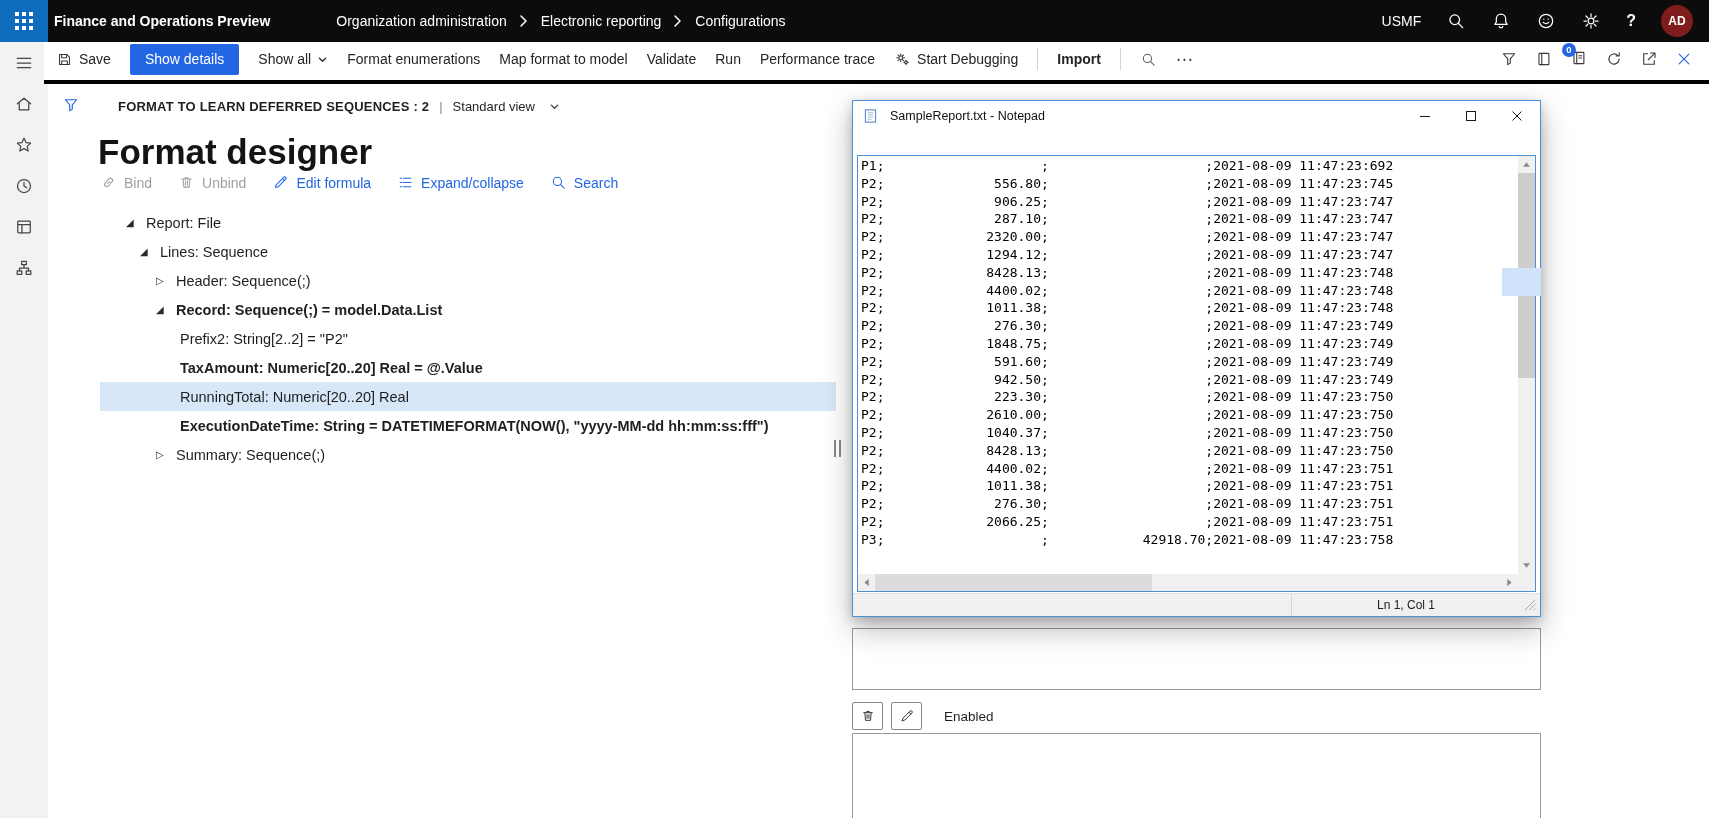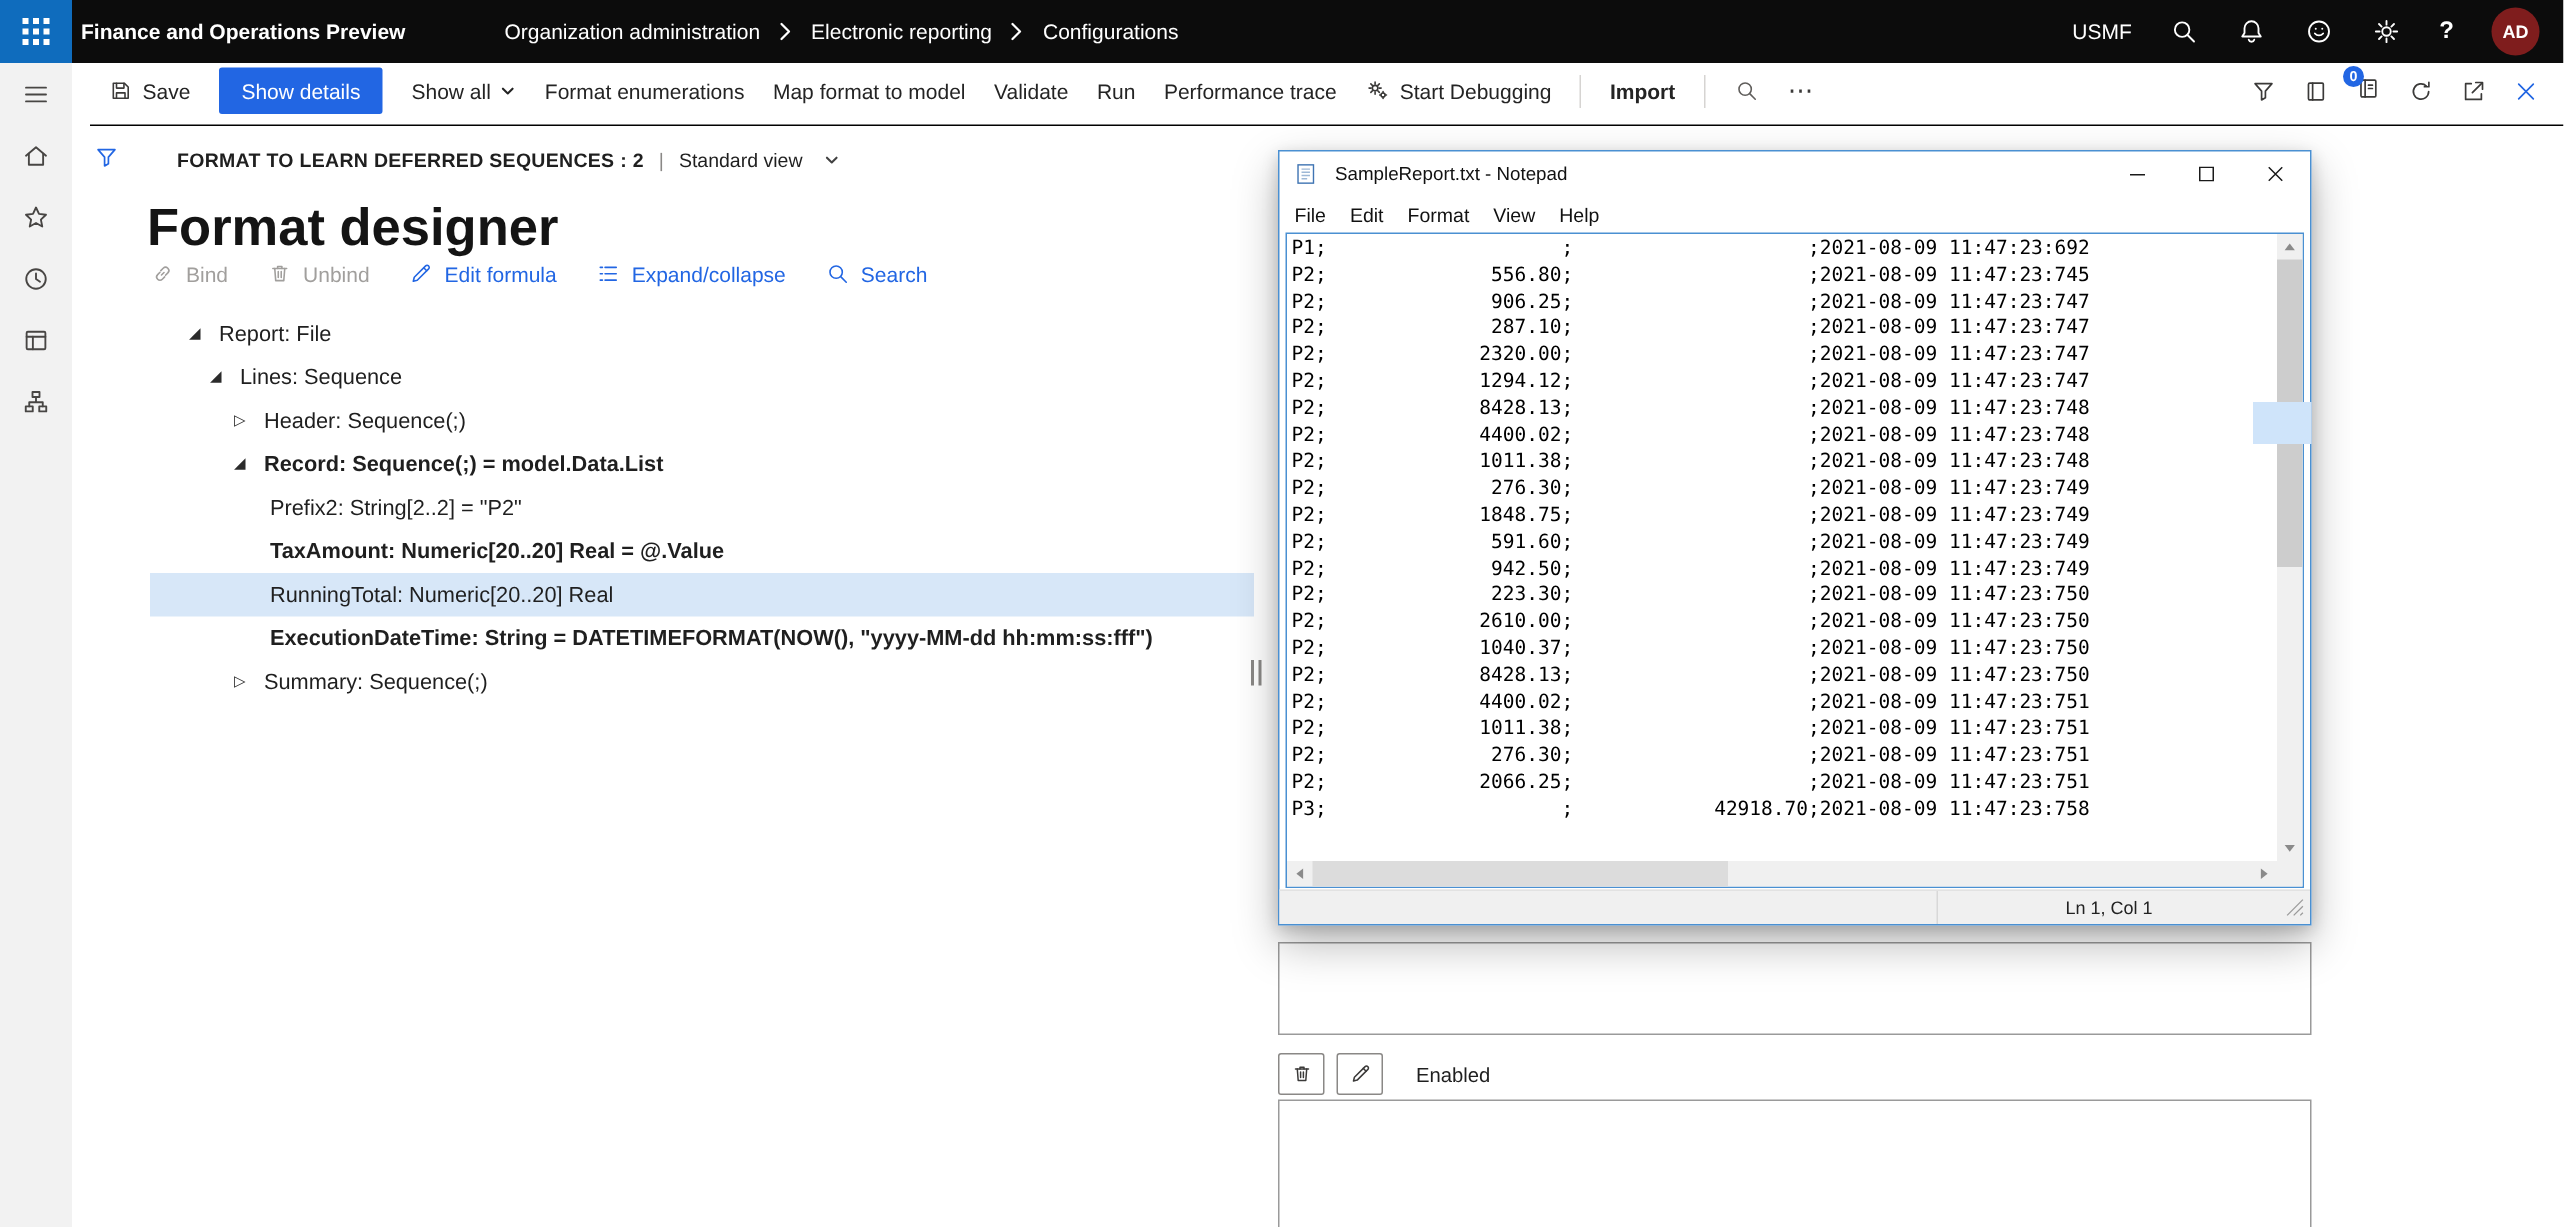--- a/index.html
+++ b/index.html
@@ -21,22 +21,22 @@
   .crumb { cursor:pointer; white-space:nowrap; }
   .crumb-chevron { width:10px; height:14px; }
   .topbar-right { margin-left:auto; display:flex; align-items:center; gap:25px; padding-right:16px; }
   .tb-icon { width:20px; height:20px; display:block; cursor:pointer; }
   .company { font-size:14px; cursor:pointer; }
   .help-glyph { font-size:16px; font-weight:700; cursor:pointer; }
   .avatar { width:32px; height:32px; border-radius:50%; background:#7f1d1d; color:#fff; font-size:12px;
             font-weight:700; display:grid; place-items:center; cursor:pointer; }
 
   
-  .actionbar { position:absolute; left:60px; right:0; top:42px; height:42px; background:#fff;
-               border-bottom:1px solid #000000; display:flex; align-items:center;
+  .actionbar { position:absolute; left:44px; right:0; top:42px; height:42px; background:#fff;
+               border-bottom:4px solid #000000; display:flex; align-items:center;
                padding:0 16px 4px 12px; gap:19px; font-size:14px; z-index:25; color:#242424; }
   .ab-item { display:flex; align-items:center; gap:6px; cursor:pointer; white-space:nowrap; }
   .ab-icon { width:17px; height:17px; color:#3b3a39; }
   .primary-btn { background:#2266E3; color:#fff; border:none; border-radius:2px; height:31px; padding:0 15px;
                  font-size:14px; display:flex; align-items:center; cursor:pointer; font-family:inherit; }
   .ab-divider { width:1px; height:22px; background:#d6d4d2; flex:none; }
   .ab-import { font-weight:600; }
   .ab-more { font-size:17px; letter-spacing:1px; color:#3b3a39; }
   .ab-right { margin-left:auto; display:flex; align-items:center; gap:17px; }
   .ab-right .ab-icon { width:18px; height:18px; }
@@ -417,27 +417,20 @@
             <rect x="0.5" y="0.5" width="9" height="9" fill="none" stroke="#1a1a1a"></rect>
           </svg>
         </span>
       <span class="np-ctl">
         <svg width="10" height="10" viewBox="0 0 10 10">
             <path d="M0.5 0.5l9 9M9.5 0.5l-9 9" stroke="#1a1a1a" fill="none"></path>
           </svg>
         </span>
     </div>
   </div>
-  <div class="np-menubar">
-    <span class="np-menu">File</span>
-    <span class="np-menu">Edit</span>
-    <span class="np-menu">Format</span>
-    <span class="np-menu">View</span>
-    <span class="np-menu">Help</span>
-  </div>
   <div class="np-frame">
     <pre class="np-text">P1;                    ;                    ;2021-08-09 11:47:23:692
 P2;              556.80;                    ;2021-08-09 11:47:23:745
 P2;              906.25;                    ;2021-08-09 11:47:23:747
 P2;              287.10;                    ;2021-08-09 11:47:23:747
 P2;             2320.00;                    ;2021-08-09 11:47:23:747
 P2;             1294.12;                    ;2021-08-09 11:47:23:747
 P2;             8428.13;                    ;2021-08-09 11:47:23:748
 P2;             4400.02;                    ;2021-08-09 11:47:23:748
 P2;             1011.38;                    ;2021-08-09 11:47:23:748

